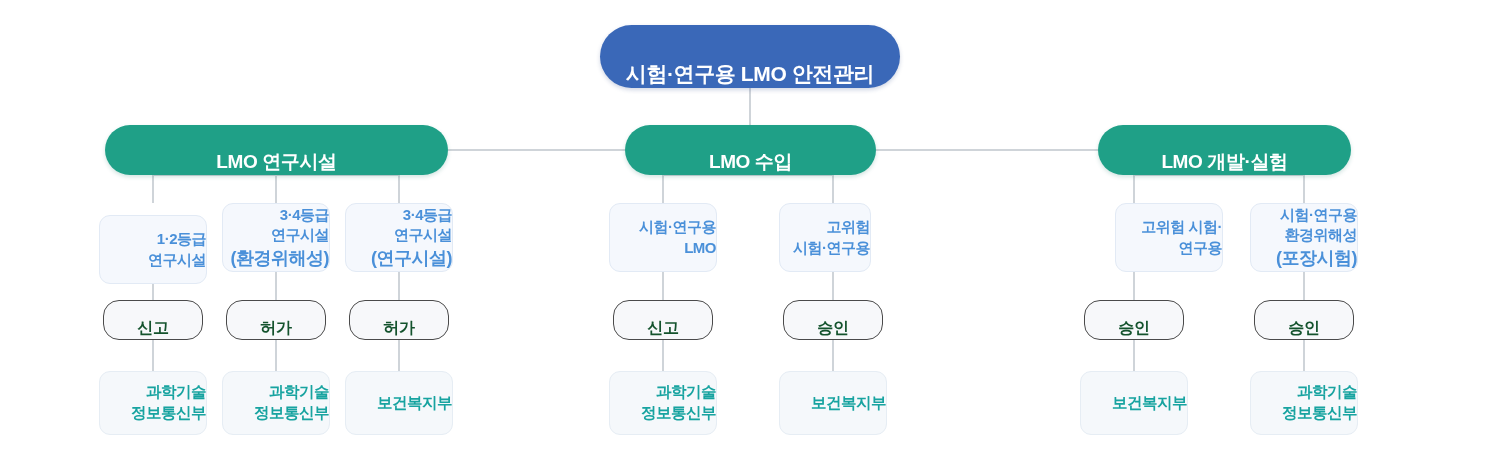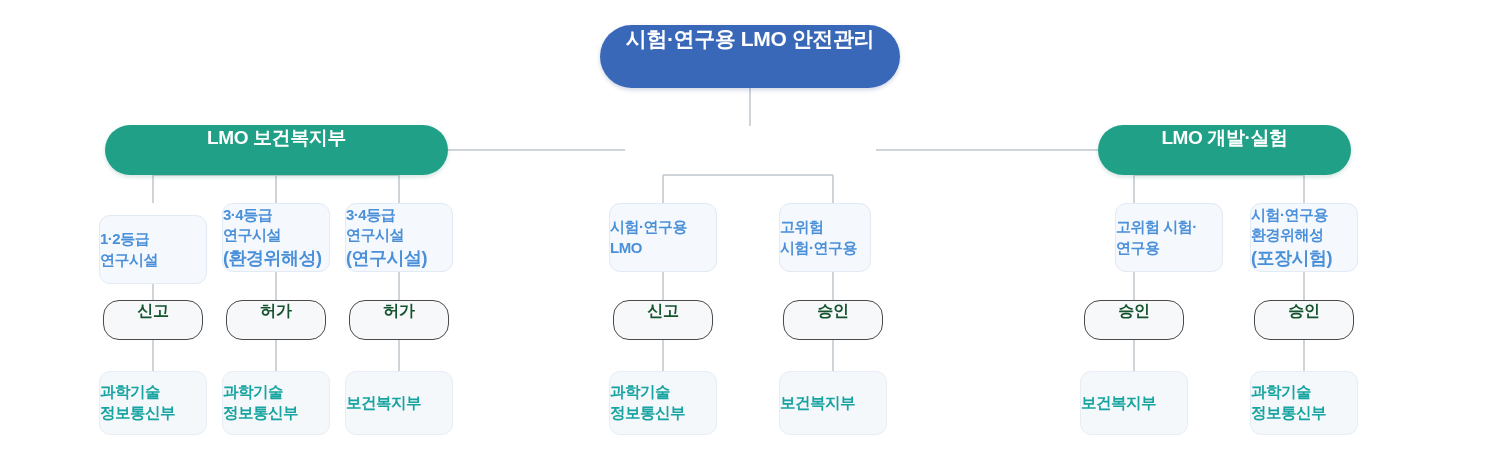--- a/index.html
+++ b/index.html
@@ -23,21 +23,21 @@
     left: 0;
     top: 0;
     width: 1500px;
     height: 476px;
     pointer-events: none;
   }
   .node {
     position: absolute;
     box-sizing: border-box;
     display: flex;
-    align-items: flex-start;
+    align-items: flex-end;
     justify-content: center;
     text-align: center;
     z-index: 2;
   }
   
   .node-root {
     background: #3a68b8;
     border-radius: 32px;
     color: #ffffff;
     font-size: 21px;
@@ -135,23 +135,26 @@
       <line x1="1134" y1="340" x2="1134" y2="371"></line>
       <line x1="1304" y1="340" x2="1304" y2="371"></line>
     </g>
   </svg>
 
   <div class="node node-root" style="left:600px; top:25px; width:300px; height:63px;">
     <span>시험·연구용 LMO 안전관리</span>
   </div>
 
   <div class="node node-cat" style="left:105px; top:125px; width:343px; height:50px;">
-    <span>LMO 보건복지부</span>
-  </div>
-
+    <span>LMO 연구시설</span>
+  </div>
+
+  <div class="node node-cat" style="left:625px; top:125px; width:251px; height:50px;">
+    <span>LMO 수입</span>
+  </div>
 
   <div class="node node-cat" style="left:1098px; top:125px; width:253px; height:50px;">
     <span>LMO 개발·실험</span>
   </div>
 
   <div class="node node-item" style="left:99px; top:203px; width:108px; height:69px;margin-top:12px;">
     <span class="line-2">1·2등급</span>
     <span class="line-2">연구시설</span>
   </div>
   <div class="node node-item" style="left:222px; top:203px; width:108px; height:69px;">

